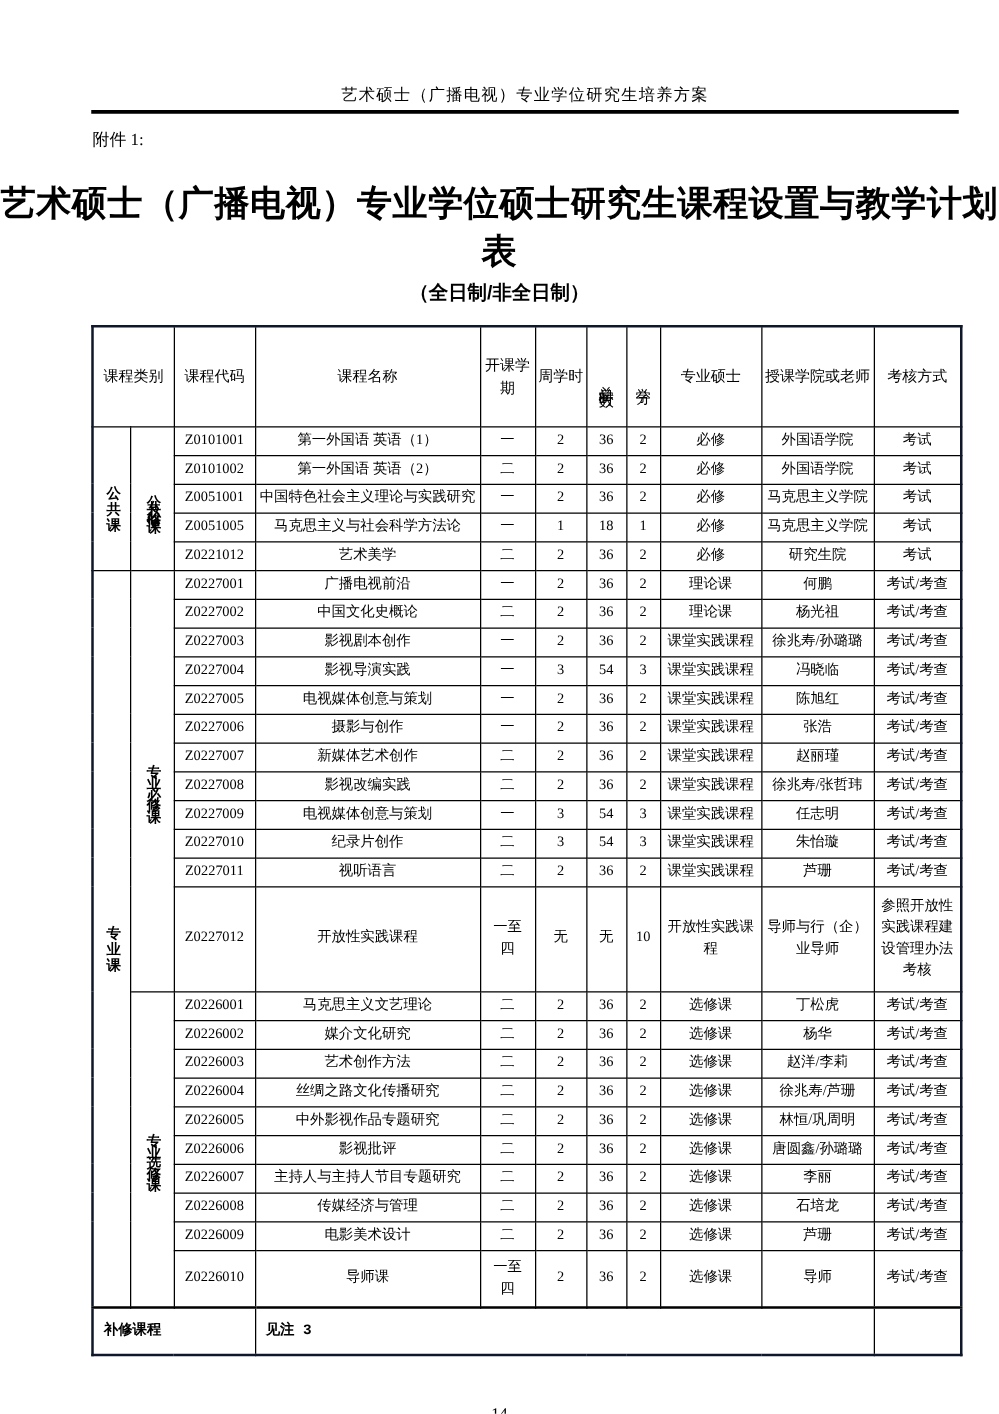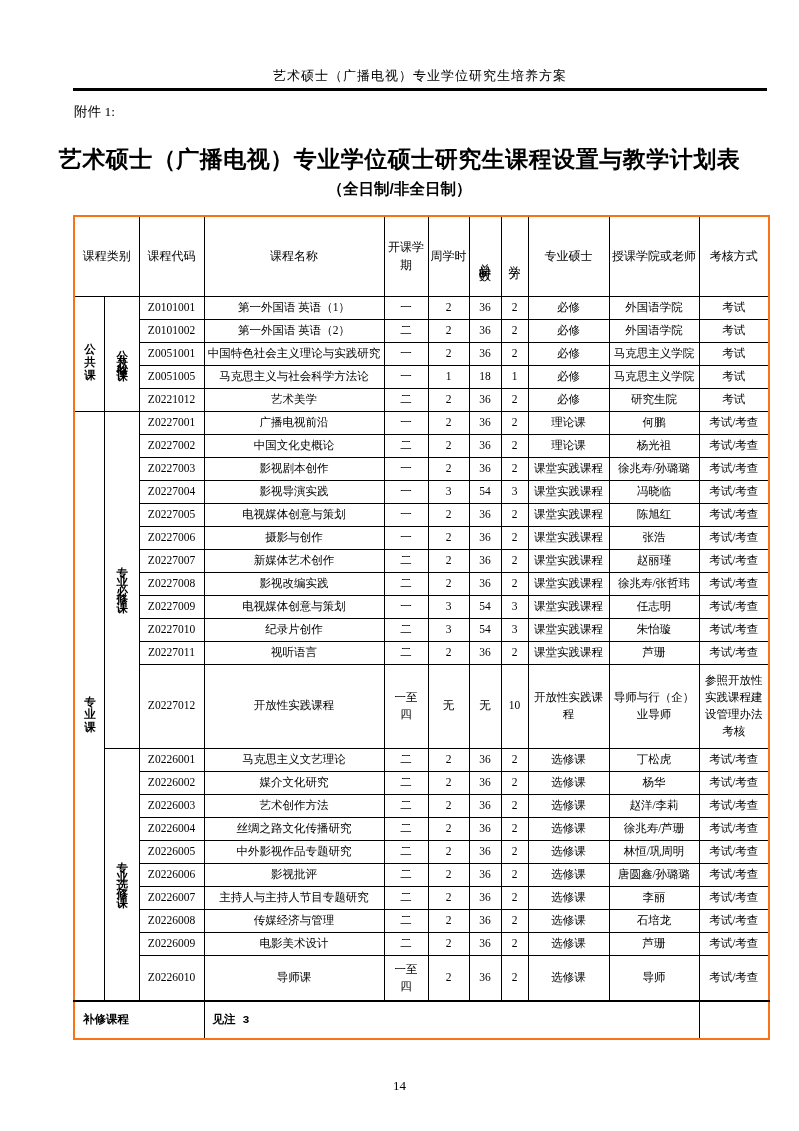--- a/index.html
+++ b/index.html
@@ -17,36 +17,36 @@
     border-bottom: 3px solid #000;
     font-size: 13px; letter-spacing: 1px;
   }
   .attachment {
     margin: 12px 0 0 74px;
     font-size: 13.5px;
   }
   .doc-title {
     margin-top: 23px;
     text-align: center;
-    font-size: 23px; font-weight: bold;
+    font-size: 28px; font-weight: bold;
     font-family: "Liberation Sans", "DejaVu Sans", sans-serif;
     letter-spacing: 0.5px;
   }
   .doc-subtitle {
     margin-top: 4px;
     text-align: center;
     font-size: 15.5px; font-weight: bold;
     font-family: "Liberation Sans", "DejaVu Sans", sans-serif;
   }
   table.course-table {
     margin: 15px 0 0 73px;
     width: 695px;
     border-collapse: collapse;
     table-layout: fixed;
-    border: 2px solid #f97316;
+    border: 2px solid #0f172a;
     font-size: 11.5px;
   }
   .course-table th, .course-table td {
     border: 1px solid #000;
     text-align: center;
     vertical-align: middle;
     padding: 1px 2px;
     font-weight: normal;
     line-height: 1.5;
     white-space: pre-line;

